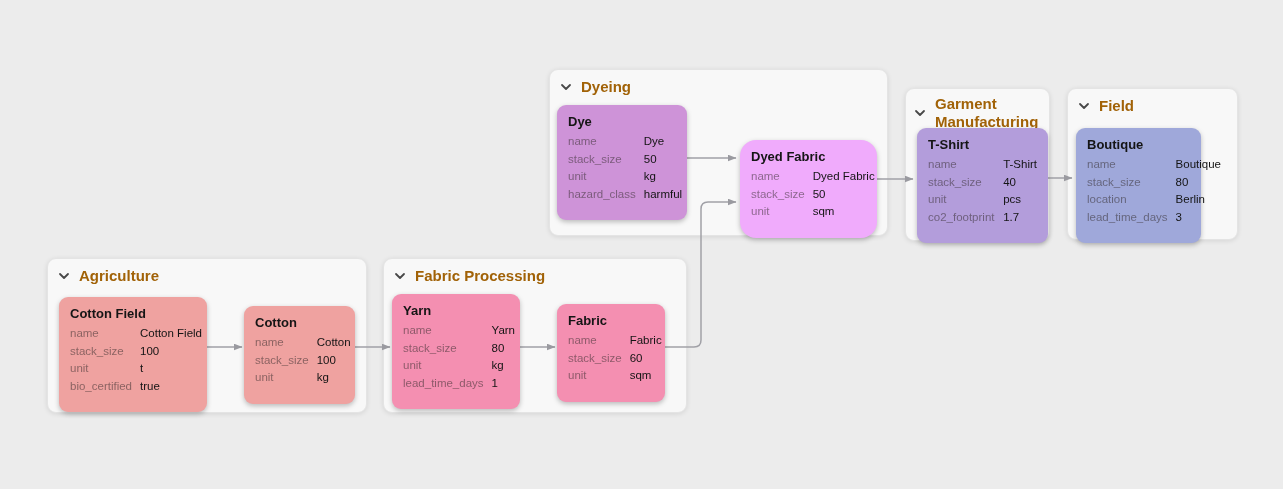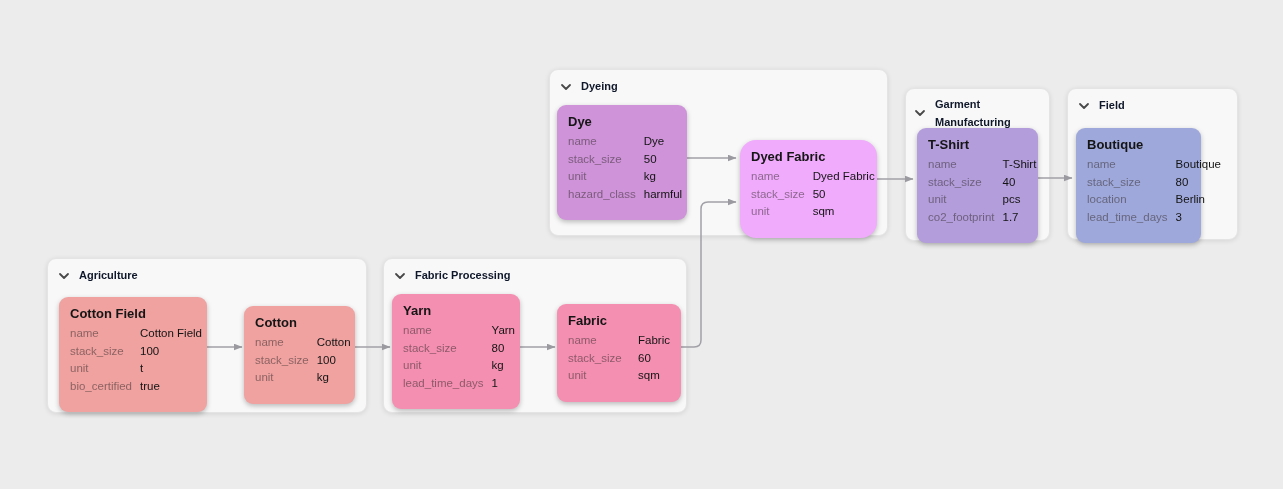--- a/index.html
+++ b/index.html
@@ -10,21 +10,21 @@
   }
   .canvas{position:absolute;inset:0;}
   
   .group{
     position:absolute;background:#f8f8f8;border:1px solid #e4e4e4;
     border-radius:9px;box-shadow:0 1px 5px rgba(0,0,0,0.10);z-index:1;
     box-sizing:border-box;
   }
   .group-header{display:flex;align-items:center;gap:8px;padding:8px 9px;}
   .chevron{width:14px;height:14px;display:inline-flex;flex:0 0 auto;cursor:pointer;}
-  .group-title{font-size:11px;font-weight:bold;color:#0f172a;line-height:17px;}
+  .group-title{font-size:15px;font-weight:bold;color:#a16207;line-height:17px;}
   
   .node{
     position:absolute;border-radius:9px;padding:8px 11px 17px;
     box-shadow:0 2px 5px rgba(0,0,0,0.25);z-index:10;box-sizing:border-box;
   }
   .node-title{font-size:13px;font-weight:bold;color:#151515;line-height:17px;margin-bottom:3px;white-space:nowrap;}
   .attr-table{display:grid;grid-template-columns:auto auto;justify-content:space-between;column-gap:8px;}
   .attr-key{color:rgba(48,40,40,0.52);font-size:11.5px;line-height:17.5px;white-space:nowrap;}
   .attr-value{color:#141414;font-size:11.5px;line-height:17.5px;white-space:nowrap;}
   
@@ -139,21 +139,21 @@
       <span class="attr-value">Yarn</span>
       <span class="attr-key">stack_size</span>
       <span class="attr-value">80</span>
       <span class="attr-key">unit</span>
       <span class="attr-value">kg</span>
       <span class="attr-key">lead_time_days</span>
       <span class="attr-value">1</span>
     </div>
   </div>
 
-  <div class="node" style="left: 557px; top: 304px; width: 124px; background-color: rgb(244, 143, 177);">
+  <div class="node" style="left: 557px; top: 304px; width: 108px; background-color: rgb(244, 143, 177);">
     <div class="node-title">Fabric</div>
     <div class="attr-table">
       <span class="attr-key">name</span>
       <span class="attr-value">Fabric</span>
       <span class="attr-key">stack_size</span>
       <span class="attr-value">60</span>
       <span class="attr-key">unit</span>
       <span class="attr-value">sqm</span>
     </div>
   </div>
@@ -177,21 +177,21 @@
     <div class="attr-table">
       <span class="attr-key">name</span>
       <span class="attr-value">Dyed Fabric</span>
       <span class="attr-key">stack_size</span>
       <span class="attr-value">50</span>
       <span class="attr-key">unit</span>
       <span class="attr-value">sqm</span>
     </div>
   </div>
 
-  <div class="node" style="left: 917px; top: 128px; width: 121px; background-color: rgb(179, 157, 219);">
+  <div class="node" style="left: 917px; top: 128px; width: 131px; background-color: rgb(179, 157, 219);">
     <div class="node-title">T-Shirt</div>
     <div class="attr-table">
       <span class="attr-key">name</span>
       <span class="attr-value">T-Shirt</span>
       <span class="attr-key">stack_size</span>
       <span class="attr-value">40</span>
       <span class="attr-key">unit</span>
       <span class="attr-value">pcs</span>
       <span class="attr-key">co2_footprint</span>
       <span class="attr-value">1.7</span>

